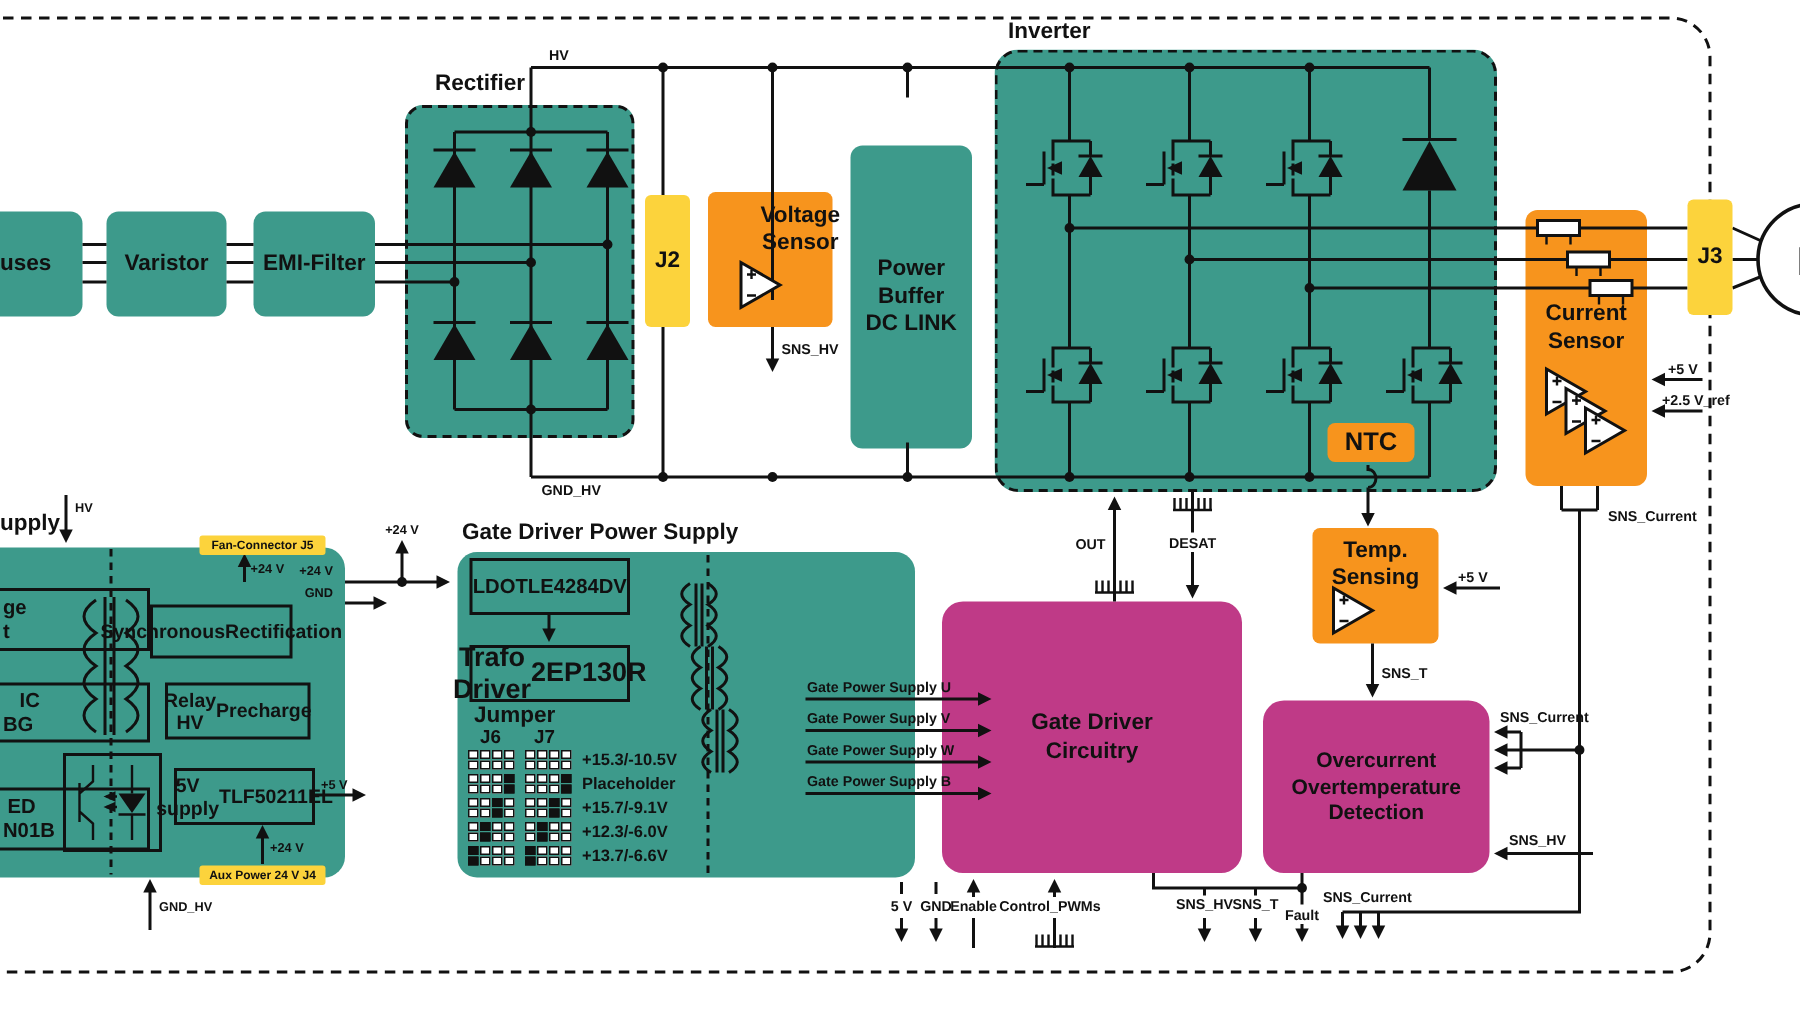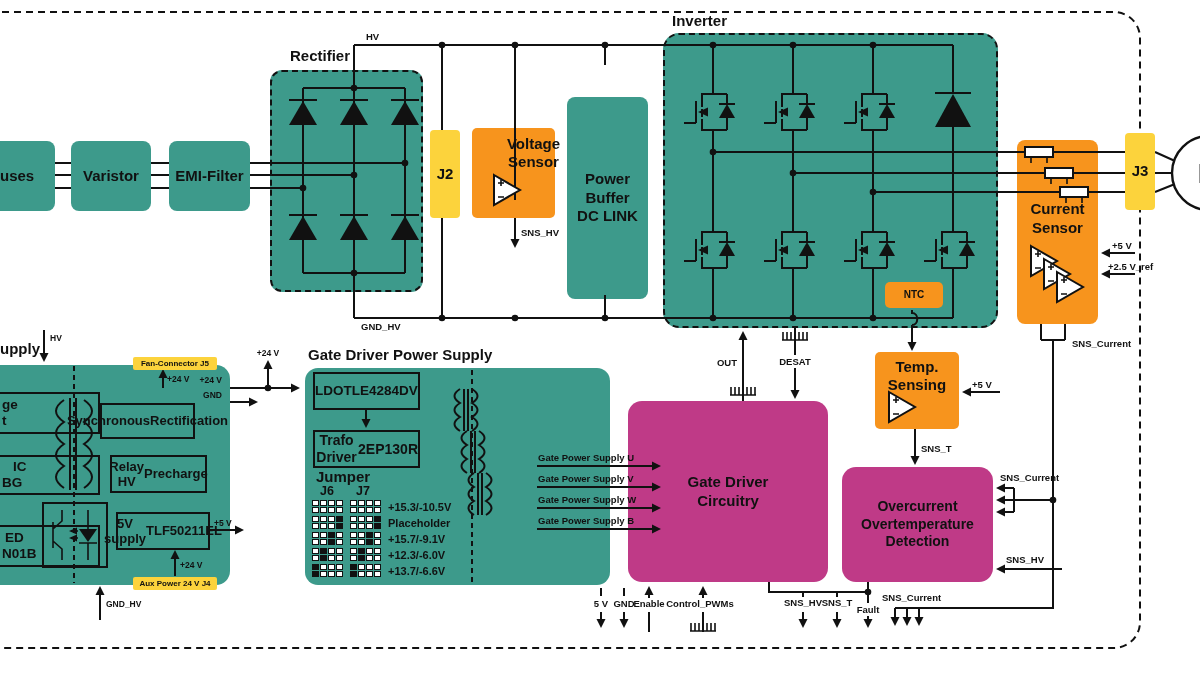--- a/index.html
+++ b/index.html
@@ -63,21 +63,21 @@
 
   <div class="abs blk bt" style="left:567px;top:65px;width:81px;height:202px;flex-direction:column;margin-top:32px;">
     <span>Power</span>
     <span>Buffer</span>
     <span>DC LINK</span>
   </div>
 
   <div class="abs title" style="left:672px;top:12px;">Inverter</div>
   <div class="abs blk dashed" style="left:663px;top:33px;width:335px;height:295px;border-radius:16px;"></div>
 
-  <div class="abs orange bt" style="left:885px;top:282px;width:58px;height:26px;z-index:3;font-size:10px;">
+  <div class="abs orange bt" style="left:885px;top:282px;width:58px;height:26px;z-index:3;font-size:17px;">
       <span>NTC</span>
     </div>
 
   <div class="abs orange" style="left:875px;top:352px;width:84px;height:77px;">
     <div class="bt" style="flex-direction:column;padding-top:6px;line-height:1.2;">
       <span>Temp.</span>
       <span>Sensing</span>
     </div>
   </div>
 
@@ -127,21 +127,21 @@
   <div class="abs yellow tag" style="left:133px;top:577px;width:84px;height:13px;">
       <span>Aux Power 24 V J4</span>
     </div>
 
   <div class="abs title" style="left:308px;top:346px;">Gate Driver Power Supply</div>
   <div class="abs blk" style="left:305px;top:368px;width:305px;height:217px;border-radius:13px;"></div>
   <div class="abs inbox" style="left:313px;top:372px;width:107px;height:38px;font-size:13.5px;">
     <span>LDO</span>
     <span>TLE4284DV</span>
   </div>
-  <div class="abs inbox" style="left:313px;top:430px;width:107px;height:38px;font-size:14px;">
+  <div class="abs inbox" style="left:313px;top:430px;width:107px;height:38px;font-size:18px;">
     <span>Trafo Driver</span>
     <span>2EP130R</span>
   </div>
   <div class="abs title" style="left:316px;top:468px;">Jumper</div>
   <div class="abs hdr" style="left:320px;top:484px;">J6</div>
   <div class="abs hdr" style="left:356px;top:484px;">J7</div>
 
   <div class="jrow" style="left:312px;top:500px;">
       <div class="jgrid">
         <div class="jc"></div>

